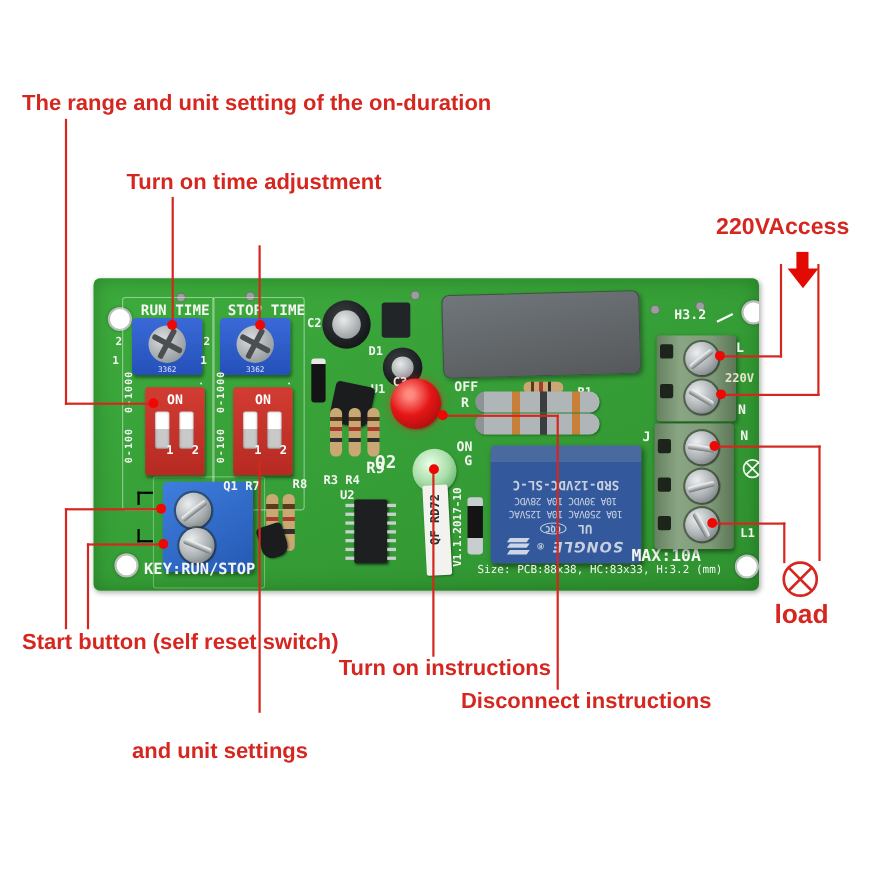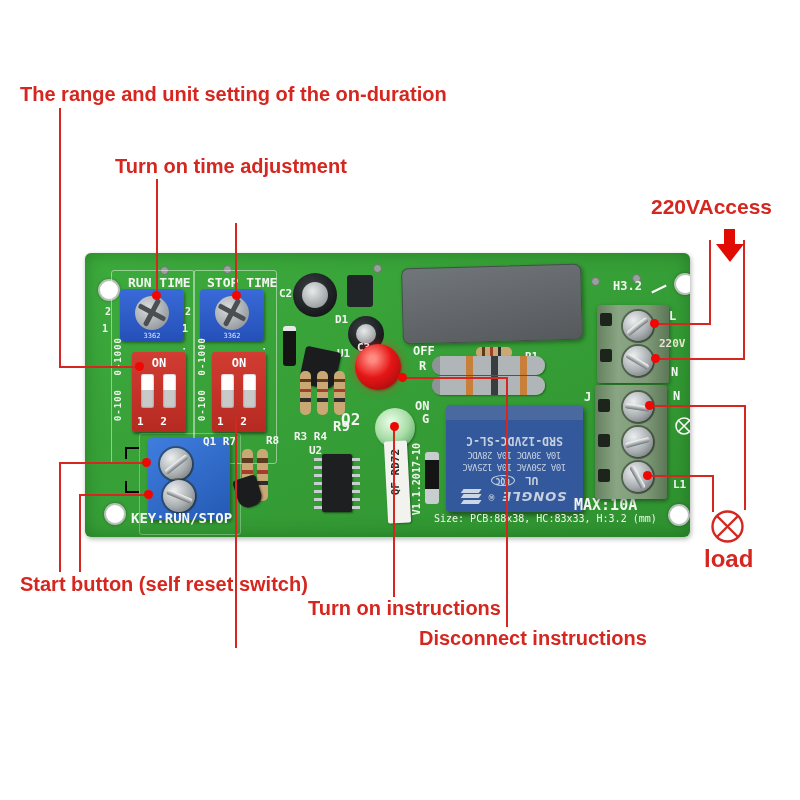--- a/index.html
+++ b/index.html
@@ -24,21 +24,21 @@
   .hole{position:absolute;width:18px;height:18px;background:#fff;border-radius:50%;border:2px solid #b9c2ba;box-shadow:0 0 3px rgba(0,0,0,.3)}
   .rivet{position:absolute;width:7px;height:7px;border-radius:50%;background:#97a09b;border:1px solid #6c746e}
   .pot{position:absolute;width:64px;height:52px;background:linear-gradient(#3a6ad8,#2450b8);border-radius:4px;box-shadow:1px 2px 3px rgba(0,0,0,.4)}
   .pot-disc{position:absolute;left:50%;top:46%;width:34px;height:34px;margin:-17px 0 0 -17px;border-radius:50%;
             background:radial-gradient(circle at 38% 35%,#d9dcde,#9aa0a4 70%,#70767a)}
   .pot-bar{position:absolute;left:50%;top:46%;width:30px;height:5px;margin:-2.5px 0 0 -15px;background:#4b4f52;border-radius:2px}
   .pot-code{position:absolute;bottom:1px;width:100%;text-align:center;color:#dfe6ff;font:7px "DejaVu Sans Mono",monospace}
   .dip{position:absolute;width:54px;height:80px;background:linear-gradient(#d23c32,#b62a22);border-radius:3px;box-shadow:1px 2px 3px rgba(0,0,0,.45)}
   .dip-on{position:absolute;top:4px;width:100%;text-align:center;color:#fff;font:bold 12px "DejaVu Sans Mono",monospace}
   .dsw{position:absolute;top:22px;width:13px;height:34px;border-radius:2px;background:linear-gradient(#ffffff 0 46%,#c9c9c9 46% 100%);box-shadow:inset 0 0 2px rgba(0,0,0,.5)}
-  .dip-nums{position:absolute;bottom:4px;width:100%;text-align:left;color:#fff;font:bold 11px "DejaVu Sans Mono",monospace;letter-spacing:5px;text-indent:5px}
+  .dip-nums{position:absolute;bottom:16px;width:100%;text-align:right;color:#fff;font:bold 11px "DejaVu Sans Mono",monospace;letter-spacing:5px;text-indent:5px}
   .screw{position:absolute;border-radius:50%;background:radial-gradient(circle at 35% 32%,#eceff0,#a8adb0 55%,#5f6568);
          box-shadow:0 0 0 2px rgba(40,50,40,.55),1px 1px 2px rgba(0,0,0,.4)}
   .slot{position:absolute;left:8%;top:50%;width:84%;height:5px;margin-top:-2.5px;background:linear-gradient(#fafafa,#6f7578);transform:rotate(-38deg);border-radius:2px}
   .keyblock{position:absolute;left:63px;top:185px;width:82px;height:82px;background:linear-gradient(145deg,#3f7ede,#2459b4);border-radius:4px;box-shadow:2px 2px 4px rgba(0,0,0,.4)}
   .term{position:absolute;background:linear-gradient(90deg,#66815f,#8aa583 30%,#7e9a77 70%,#5c7757);border-radius:3px;box-shadow:1px 2px 4px rgba(0,0,0,.4)}
   .thole{position:absolute;width:12px;height:13px;background:#1d241c;border-radius:2px}
   .cap{position:absolute;border-radius:50%;background:radial-gradient(circle at 40% 35%,#3a3f42,#17191b 70%)}
   .capin{position:absolute;left:50%;top:50%;transform:translate(-50%,-50%);border-radius:50%;
          background:radial-gradient(circle at 40% 35%,#e8eaea,#9fa4a6 70%,#7c8183)}
   .graybox{position:absolute;left:317px;top:13px;width:178px;height:74px;border-radius:7px;border:1px solid #474b4e;
@@ -296,20 +296,21 @@
 
   <div class="t" style="left:308px;top:597px">Turn on instructions</div>
   <div class="vl" style="left:393px;top:430px;height:167px"></div>
   <div class="dot" style="left:390px;top:422px"></div>
 
   <div class="t" style="left:419px;top:627px">Disconnect instructions</div>
   <div class="hl" style="left:402px;top:377px;width:106px"></div>
   <div class="vl" style="left:506px;top:377px;height:250px"></div>
   <div class="dot" style="left:398px;top:373px"></div>
 
+  <div class="t" style="left:120px;top:672px">and unit settings</div>
   <div class="vl" style="left:235px;top:417px;height:231px"></div>
 
   <div class="hl" style="left:650px;top:405px;width:96px"></div>
   <div class="vl" style="left:744px;top:405px;height:105px"></div>
   <div class="dot" style="left:645px;top:401px"></div>
   <div class="hl" style="left:648px;top:475px;width:66px"></div>
   <div class="vl" style="left:712px;top:475px;height:37px"></div>
   <div class="dot" style="left:643px;top:471px"></div>
   <svg style="position:absolute;left:710px;top:509px;z-index:26" width="35" height="35">
     <circle cx="17.5" cy="17.5" r="15" fill="none" stroke="#d5261f" stroke-width="2.4"></circle>

